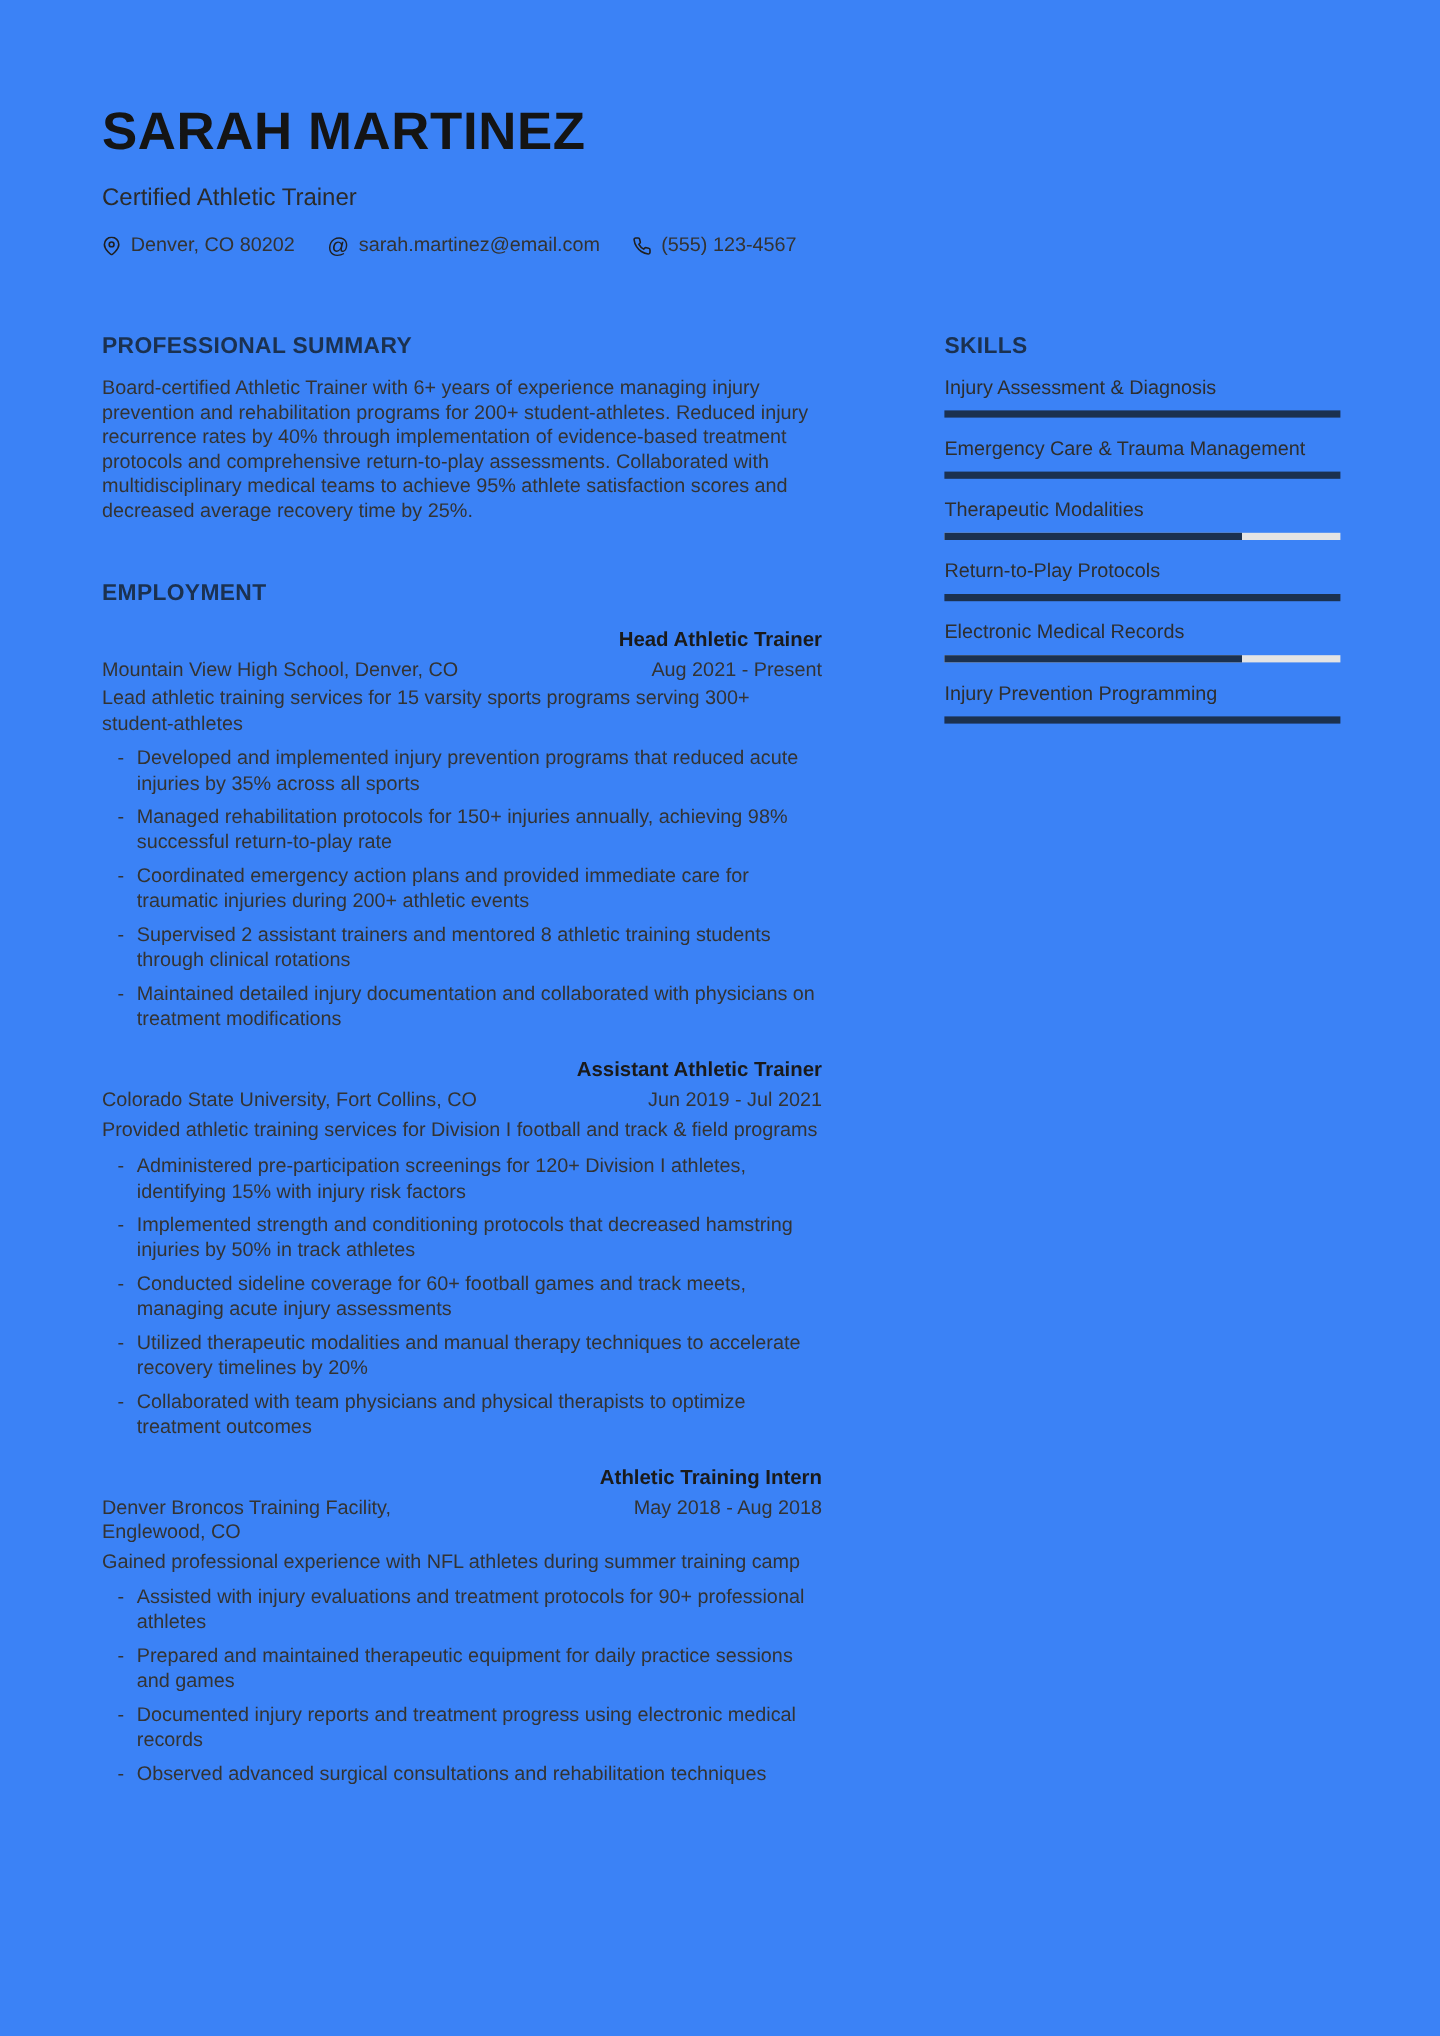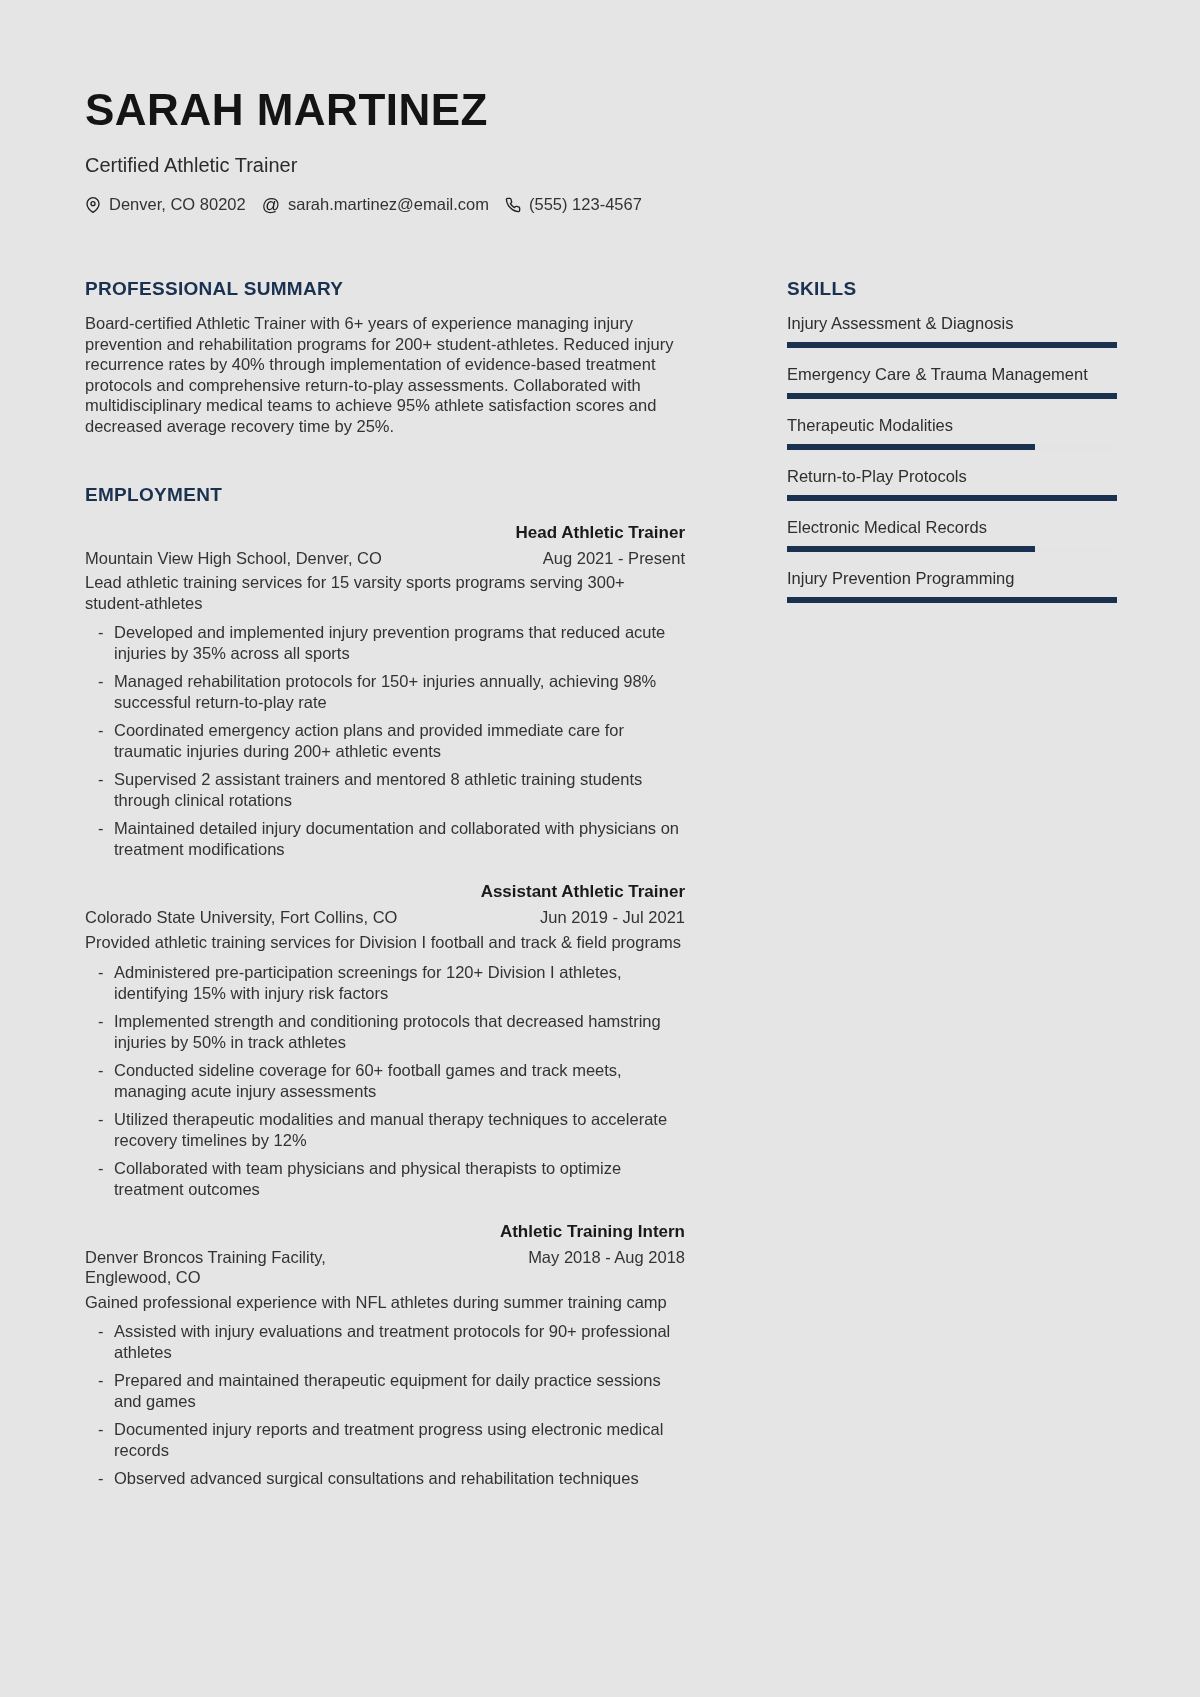--- a/index.html
+++ b/index.html
@@ -6,21 +6,21 @@
   html, body { background: #ffffff; }
   body {
     width: 1200px;
     font-family: "Liberation Sans", sans-serif;
     color: #333333;
   }
   .page {
     position: relative;
     width: 1200px;
     height: 1697px;
-    background: #e5e5e5;
+    background: #3b82f6;
     padding: 88px 83px 0 85px;
     overflow: hidden;
   }
   
   .name {
     font-size: 44px;
     font-weight: 700;
     letter-spacing: 0.5px;
     color: #141414;
     line-height: 1.0;
@@ -28,21 +28,21 @@
   .job-headline {
     margin-top: 22px;
     font-size: 20px;
     font-weight: 400;
     color: #2b2b2b;
   }
   .contact-row {
     margin-top: 18px;
     display: flex;
     align-items: center;
-    gap: 16px;
+    gap: 27px;
     font-size: 16.5px;
     color: #333333;
   }
   .contact-item { display: flex; align-items: center; gap: 8px; }
   .contact-item svg { display: block; }
   .at-glyph {
     font-size: 18px;
     line-height: 16px;
     color: #1f1f1f;
   }
@@ -225,21 +225,21 @@
                     <span class="bullet-text">Implemented strength and conditioning protocols that decreased hamstring injuries by 50% in track athletes</span>
                   </div>
 
                   <div class="bullet">
                     <span class="bullet-dash">-</span>
                     <span class="bullet-text">Conducted sideline coverage for 60+ football games and track meets, managing acute injury assessments</span>
                   </div>
 
                   <div class="bullet">
                     <span class="bullet-dash">-</span>
-                    <span class="bullet-text">Utilized therapeutic modalities and manual therapy techniques to accelerate recovery timelines by 12%</span>
+                    <span class="bullet-text">Utilized therapeutic modalities and manual therapy techniques to accelerate recovery timelines by 20%</span>
                   </div>
 
                   <div class="bullet">
                     <span class="bullet-dash">-</span>
                     <span class="bullet-text">Collaborated with team physicians and physical therapists to optimize treatment outcomes</span>
                   </div>
                 </div>
             </div>
 
             <div class="job">

